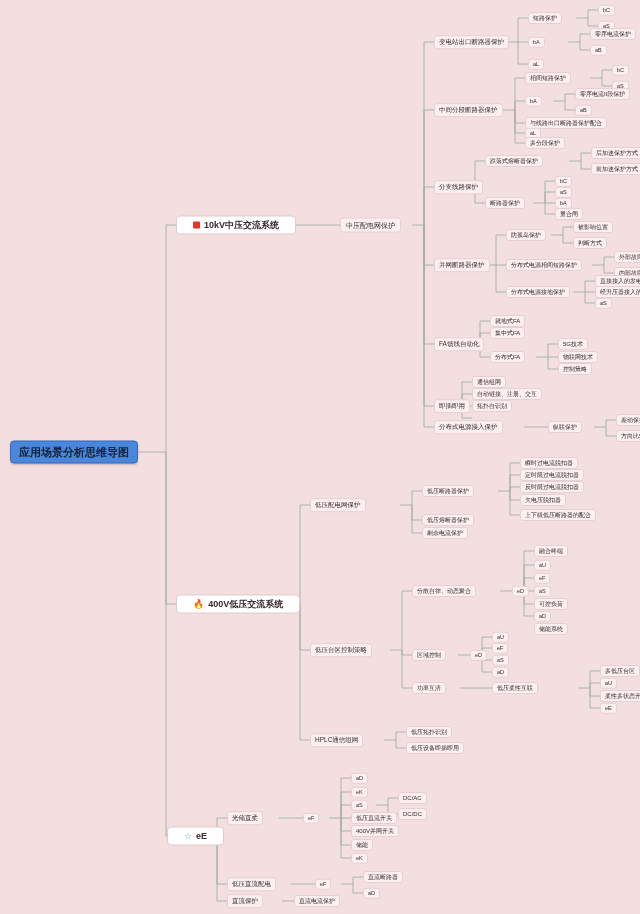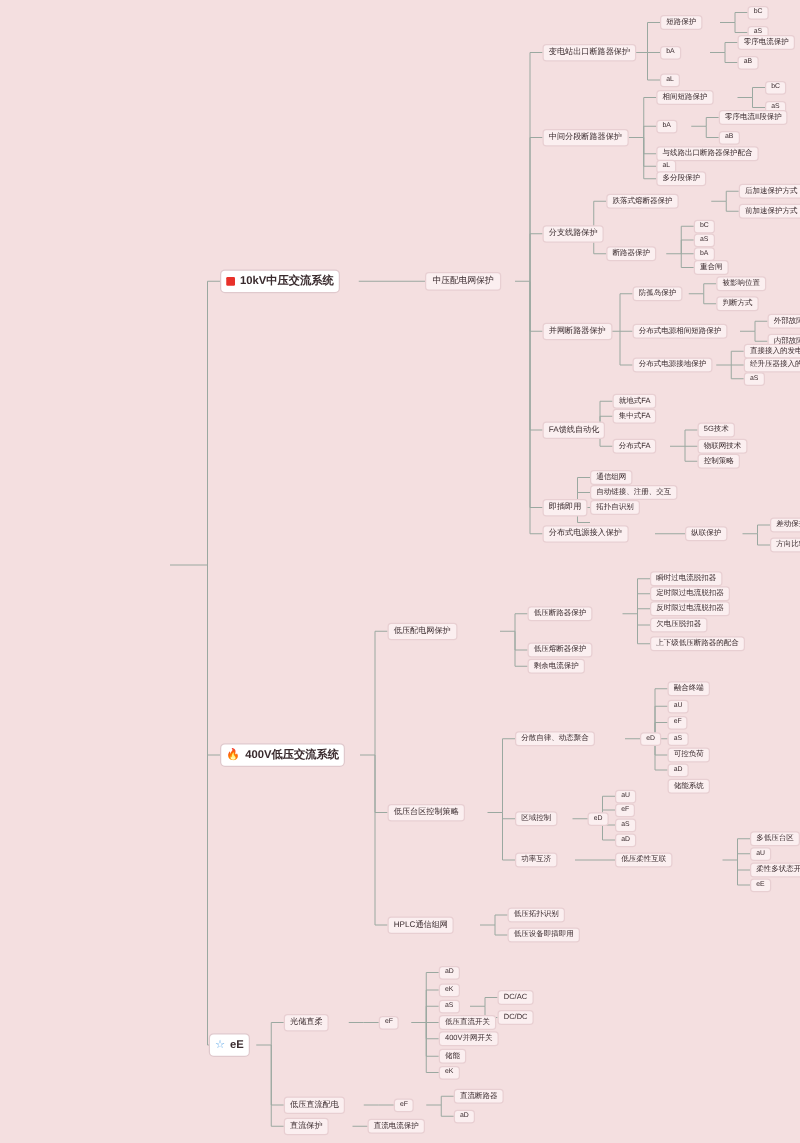--- a/index.html
+++ b/index.html
@@ -34,21 +34,21 @@
     font-weight:bold;
     font-size:11px;
     padding:5px 8px;
     box-shadow:0 1px 2px rgba(0,0,0,.18);
   }
   .node.l1{
     background:#ffffff;
     border:1px solid #e0c9cd;
     border-radius:4px;
     font-size:9px;
-    padding:4px 4px;
+    padding:4px 16px;
     font-weight:bold;
     gap:4px;
   }
   .node.l2{font-size:7px;padding:3px 5px;}
   .node.l3{font-size:6.5px;padding:2.5px 4px;}
   .node.l4{font-size:6px;padding:2px 4px;}
   .node.tiny{font-size:5.5px;padding:1.5px 4px;}
   .ico{display:inline-block;line-height:1;font-size:9px;}
   .ico.sq{width:7px;height:7px;background:#e8312a;border-radius:1px;}
   .ico.flame{color:#e8312a;}
@@ -177,20 +177,23 @@
     <path d="M388 798 H398 M388 814 H398"></path>
     <path d="M291 884 H303"></path>
     <path d="M303 884 H315"></path>
     <path d="M341 884 H353"></path>
     <path d="M353 884 V877 M353 884 V893"></path>
     <path d="M353 877 H363 M353 893 H363"></path>
     <path d="M282 901 H294"></path>
   </g>
 </svg>
 
+<div class="node root" style="left:10px;top:452px;">
+  <span>应用场景分析思维导图</span>
+</div>
 
 <div class="node l1" style="left:176px;top:225px;">
   <span class="ico sq"></span>
   <span>10kV中压交流系统</span>
 </div>
 <div class="node l2" style="left:340px;top:225px;">
       <span>中压配电网保护</span>
     </div>
 
 <div class="node l3" style="left:434px;top:42px;">

